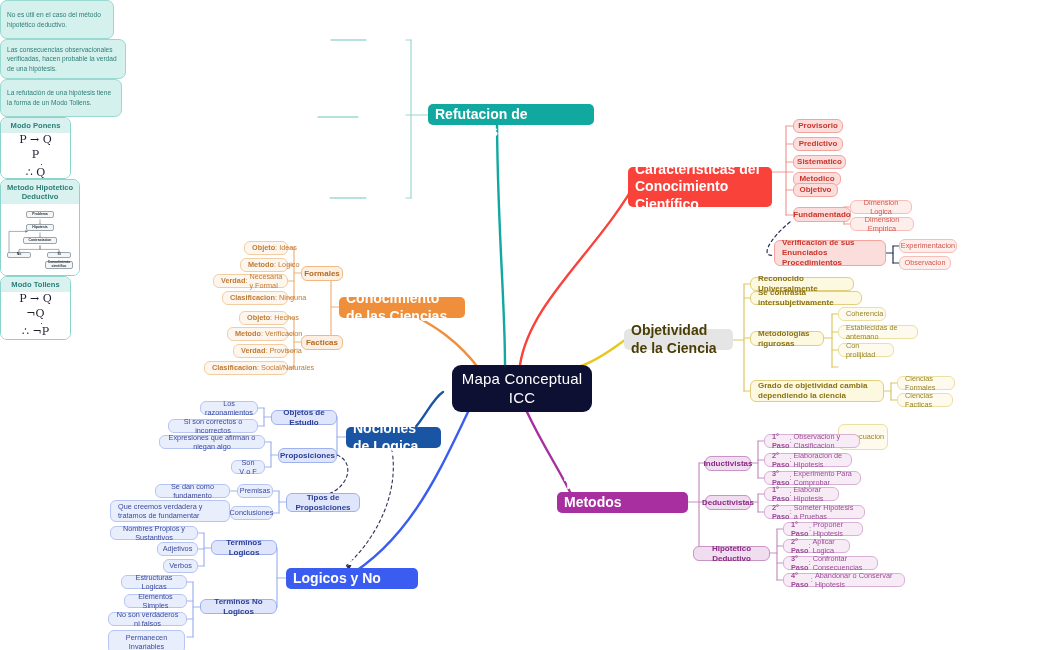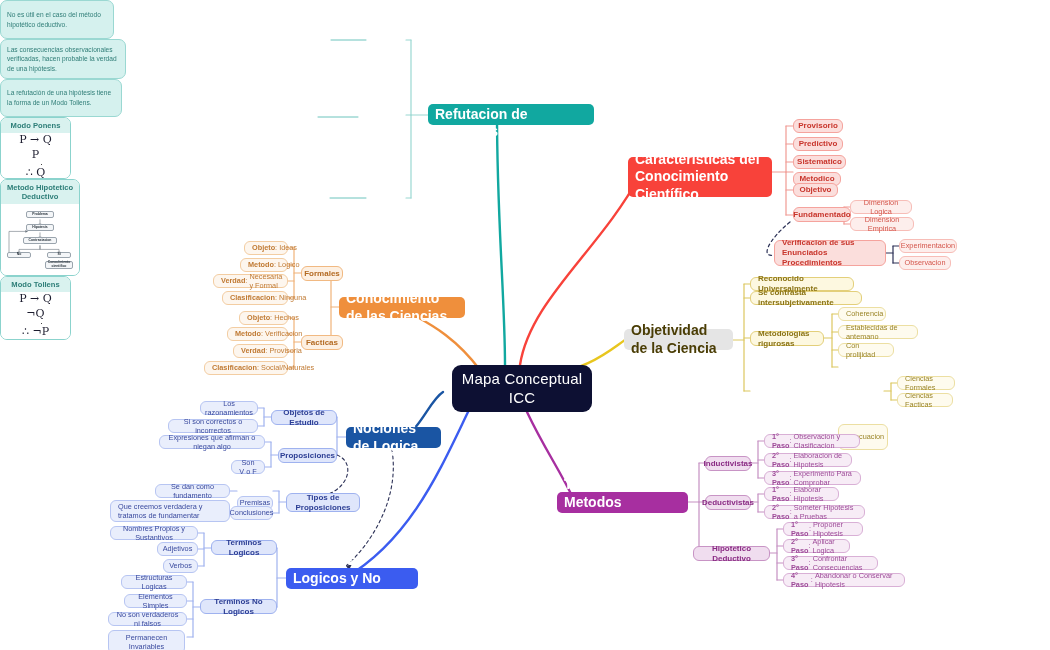--- a/index.html
+++ b/index.html
@@ -278,41 +278,42 @@
     <div class="pic-b">
       <div class="formula">
         <span class="fline">P → Q</span>
         <span class="fline">¬Q</span>
         <div class="frule"></div>
         <span class="fconc">∴  ¬P</span>
       </div>
     </div>
   </div>
 
-  <div class="node maj maj-red" style="left:628px;top:157px;width:144px;height:40px;">Caracteristicas del Conocimiento Científico</div>
+  <div class="node maj maj-red" style="left:628px;top:167px;width:144px;height:40px;">Caracteristicas del Conocimiento Científico</div>
 
   <div class="node l2 c-red ctr" style="left:793px;top:119px;width:50px;height:14px;">Provisorio</div>
   <div class="node l2 c-red ctr" style="left:793px;top:137px;width:50px;height:14px;">Predictivo</div>
   <div class="node l2 c-red ctr" style="left:793px;top:155px;width:53px;height:14px;">Sistematico</div>
   <div class="node l2 c-red ctr" style="left:793px;top:172px;width:48px;height:14px;">Metodico</div>
   <div class="node l2 c-red ctr" style="left:793px;top:183px;width:45px;height:14px;">Objetivo</div>
   <div class="node l2 c-red ctr" style="left:793px;top:207px;width:58px;height:15px;">Fundamentado</div>
 
   <div class="node l3 c-red-l ctr" style="left:850px;top:200px;width:62px;height:14px;">Dimension Logica</div>
   <div class="node l3 c-red-l ctr" style="left:850px;top:217px;width:64px;height:14px;">Dimension Empirica</div>
 
   <div class="node l2 c-red" style="left:774px;top:240px;width:112px;height:26px;">Verificacion de sus Enunciados Procedimientos</div>
   <div class="node l3 c-red-l ctr" style="left:899px;top:239px;width:58px;height:14px;">Experimentacion</div>
   <div class="node l3 c-red-l ctr" style="left:899px;top:256px;width:52px;height:14px;">Observacion</div>
 
   <div class="node maj maj-yellow" style="left:624px;top:329px;width:109px;height:21px;">Objetividad de la Ciencia</div>
 
   <div class="node l2 c-yel" style="left:750px;top:277px;width:104px;height:14px;">Reconocido Universalmente</div>
   <div class="node l2 c-yel" style="left:750px;top:291px;width:112px;height:14px;">Se contrasta intersubjetivamente</div>
   <div class="node l2 c-yel" style="left:750px;top:331px;width:74px;height:15px;">Metodologias rigurosas</div>
+  <div class="node l2 c-yel" style="left:750px;top:380px;width:134px;height:22px;">Grado de objetividad cambia dependiendo la ciencia</div>
 
   <div class="node l3 c-yel-l" style="left:838px;top:307px;width:48px;height:14px;">Coherencia</div>
   <div class="node l3 c-yel-l" style="left:838px;top:325px;width:80px;height:14px;">Establecidas de antemano</div>
   <div class="node l3 c-yel-l" style="left:838px;top:343px;width:56px;height:14px;">Con prolijidad</div>
   <div class="node l3 c-yel-l" style="left:838px;top:376px;width:50px;height:26px;margin-top:48px;">Adecuacion</div>
   <div class="node l3 c-yel-l" style="left:897px;top:376px;width:58px;height:14px;">Ciencias Formales</div>
   <div class="node l3 c-yel-l" style="left:897px;top:393px;width:56px;height:14px;">Ciencias Facticas</div>
 
   <div class="node maj maj-purple" style="left:557px;top:492px;width:131px;height:21px;">Tipos de Metodos Cientificos</div>
 
@@ -416,21 +417,21 @@
 
   <div class="node l2 c-blue ctr" style="left:271px;top:410px;width:66px;height:15px;">Objetos de Estudio</div>
   <div class="node l2 c-blue ctr" style="left:278px;top:448px;width:59px;height:15px;">Proposiciones</div>
 
   <div class="node l3 c-blue-l ctr" style="left:200px;top:401px;width:58px;height:14px;">Los razonamientos</div>
   <div class="node l3 c-blue-l ctr" style="left:168px;top:419px;width:90px;height:14px;">Si son correctos o incorrectos</div>
   <div class="node l3 c-blue-l ctr" style="left:159px;top:435px;width:106px;height:14px;">Expresiones que afirman o niegan algo</div>
   <div class="node l3 c-blue-l ctr" style="left:231px;top:460px;width:34px;height:14px;">Son V o F</div>
 
   <div class="node l2 c-blue ctr" style="left:286px;top:493px;width:74px;height:19px;">Tipos de Proposiciones</div>
-  <div class="node l3 c-blue-l ctr" style="left:237px;top:484px;width:36px;height:14px;margin-top:12px;">Premisas</div>
+  <div class="node l3 c-blue-l ctr" style="left:237px;top:484px;width:36px;height:14px;">Premisas</div>
   <div class="node l3 c-blue-l ctr" style="left:230px;top:506px;width:43px;height:14px;">Conclusiones</div>
   <div class="node l3 c-blue-l ctr" style="left:155px;top:484px;width:75px;height:14px;">Se dan como fundamento</div>
   <div class="node l3 c-blue-l" style="left:110px;top:500px;width:120px;height:22px;">Que creemos verdadera y tratamos de fundamentar</div>
 
   <div class="node maj maj-blue2" style="left:286px;top:568px;width:132px;height:21px;">Terminos Logicos y No Logicos</div>
 
   <div class="node l2 c-blue ctr" style="left:211px;top:540px;width:66px;height:15px;">Terminos Logicos</div>
   <div class="node l2 c-blue ctr" style="left:200px;top:599px;width:77px;height:15px;">Terminos No Logicos</div>
 
   <div class="node l3 c-blue-l ctr" style="left:110px;top:526px;width:88px;height:14px;">Nombres Propios y Sustantivos</div>

